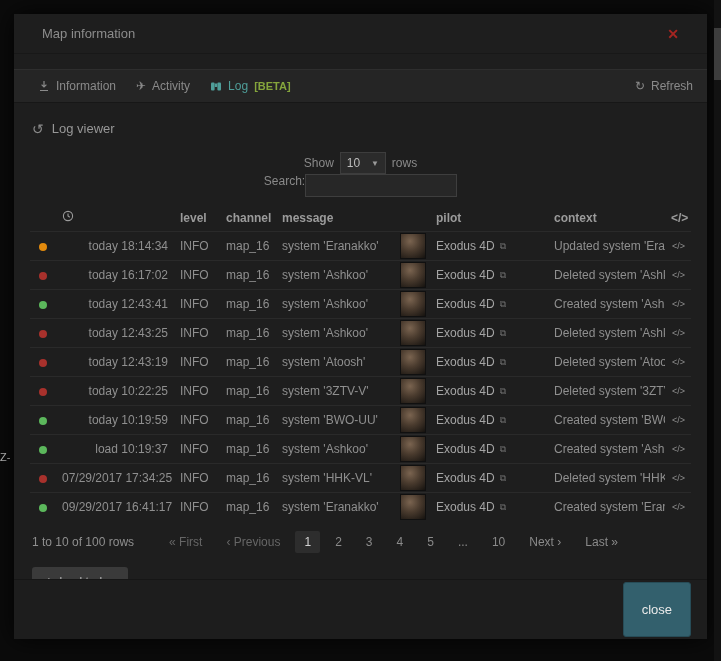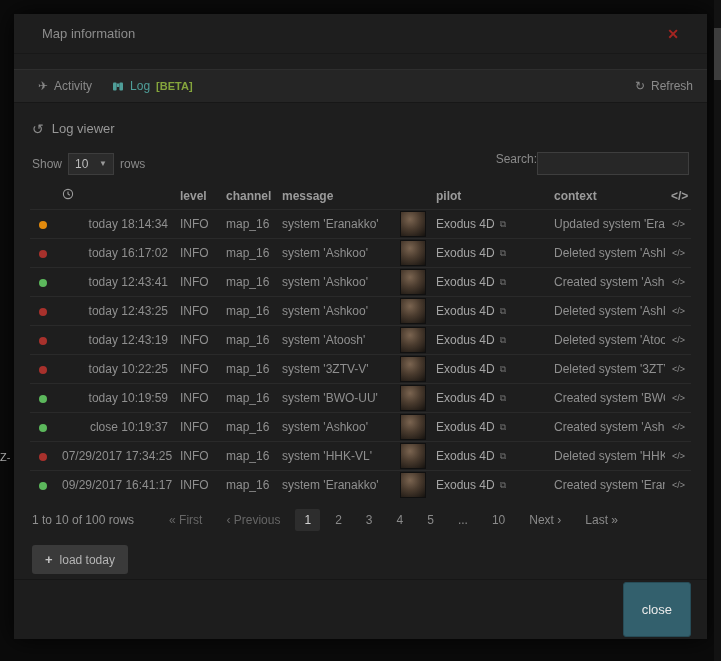--- a/index.html
+++ b/index.html
@@ -48,21 +48,21 @@
   .tab.active { color: #4f9e99; }
   .tab .beta { color: #85a53c; font-weight: bold; font-size: 11px; }
   .tab-icon { width: 12px; height: 12px; display: inline-block; }
   .glyph-icon { font-size: 12px; line-height: 1; }
   .refresh { margin-left: auto; display: inline-flex; align-items: center; gap: 6px; color: #8a8a8a; cursor: pointer; }
 
   .modal-body { flex: 1 1 auto; padding: 14px 16px 0 16px; overflow: hidden; display: flex; flex-direction: column; }
   .panel-heading { display: flex; align-items: center; gap: 8px; color: #979797; font-size: 13px; margin: 4px 0 16px 2px; }
   .panel-heading .glyph-icon { font-size: 14px; color: #8a8a8a; }
 
-  .controls { display: flex; align-items: center; justify-content: space-between; font-size: 12px; margin: 0 2px 10px 2px; }
+  .controls { display: flex; align-items: center; justify-content: space-between; font-size: 12px; margin: 0 2px 10px 2px; flex-direction: column; }
   .show-group { display: inline-flex; align-items: center; gap: 6px; }
   .select-box {
     display: inline-flex; align-items: center; justify-content: space-between;
     width: 46px; height: 22px; padding: 0 6px;
     background: #2b2b2b; border: 1px solid #3d3d3d; color: #bdbdbd; cursor: pointer; font-size: 12px;
   }
   .select-box .caret { font-size: 8px; color: #9a9a9a; }
   .search-group { display: inline-flex; align-items: flex-start; gap: 0; }
   .search-input {
     width: 152px; height: 23px;
@@ -146,20 +146,28 @@
 <span class="frag frag-2">Z-</span>
 
 <div class="modal">
 
   <div class="modal-header">
     <span class="modal-title">Map information</span>
     <span class="close-x">✕</span>
   </div>
 
   <div class="tab-bar">
+    <span class="tab">
+      <span class="tab-icon">
+        <svg width="12" height="12" viewBox="0 0 12 12">
+            <path d="M6 1v5.4M3.6 4.6L6 7l2.4-2.4M2 10.5h8" stroke="#8a8a8a" stroke-width="1.2" fill="none"></path>
+          </svg>
+      </span>
+      <span>Information</span>
+    </span>
     <span class="tab">
       <span class="glyph-icon">✈</span>
       <span>Activity</span>
     </span>
     <span class="tab active">
       <span class="tab-icon">
         <svg width="12" height="12" viewBox="0 0 12 12">
             <rect x="1" y="2.5" width="3.6" height="8" rx="1" fill="#4f9e99"></rect>
             <rect x="7.4" y="2.5" width="3.6" height="8" rx="1" fill="#4f9e99"></rect>
             <rect x="4.8" y="3.5" width="2.4" height="3.5" fill="#4f9e99"></rect>
@@ -339,21 +347,21 @@
       <span class="pilot-cell">
         <span>Exodus 4D</span>
         <span class="ext-icon">⧉</span>
       </span>
     </td>
     <td class="c-ctx">Created system 'BWO-UU'...</td>
     <td class="c-code"><span>&lt;/&gt;</span></td>
   </tr>
           <tr>
     <td class="c-dot"><span class="dot dot-green"></span></td>
-    <td class="c-time">close 10:19:37</td>
+    <td class="c-time">load 10:19:37</td>
     <td class="c-level">INFO</td>
     <td class="c-chan">map_16</td>
     <td class="c-msg txt-green">system 'Ashkoo'</td>
     <td class="c-ava">
               <span class="avatar"></span>
             </td>
     <td class="c-pilot">
       <span class="pilot-cell">
         <span>Exodus 4D</span>
         <span class="ext-icon">⧉</span>

